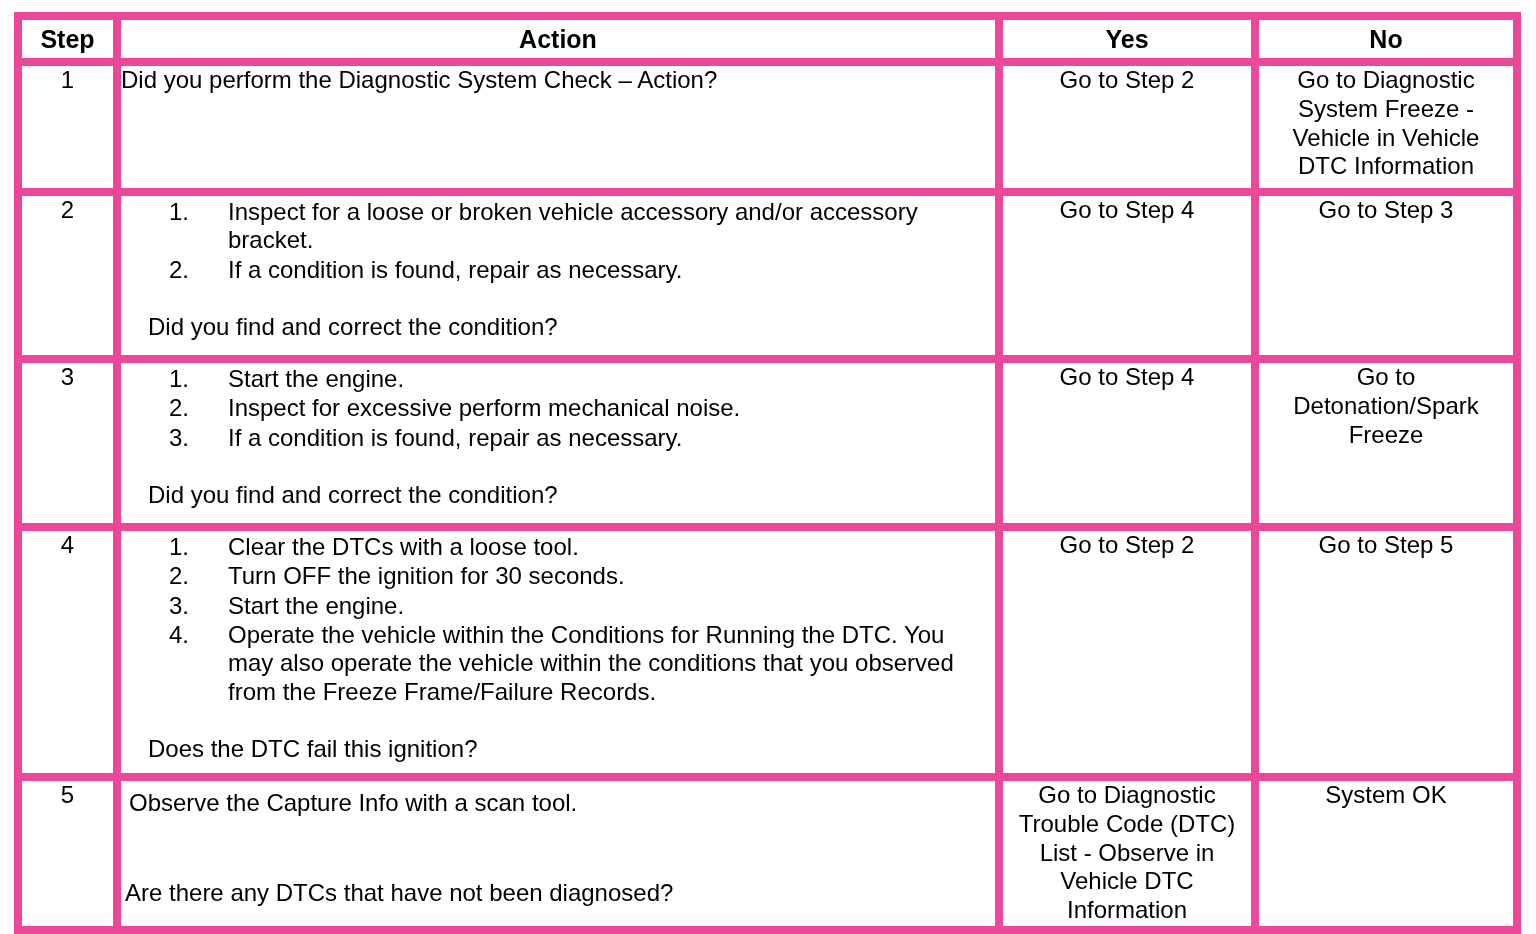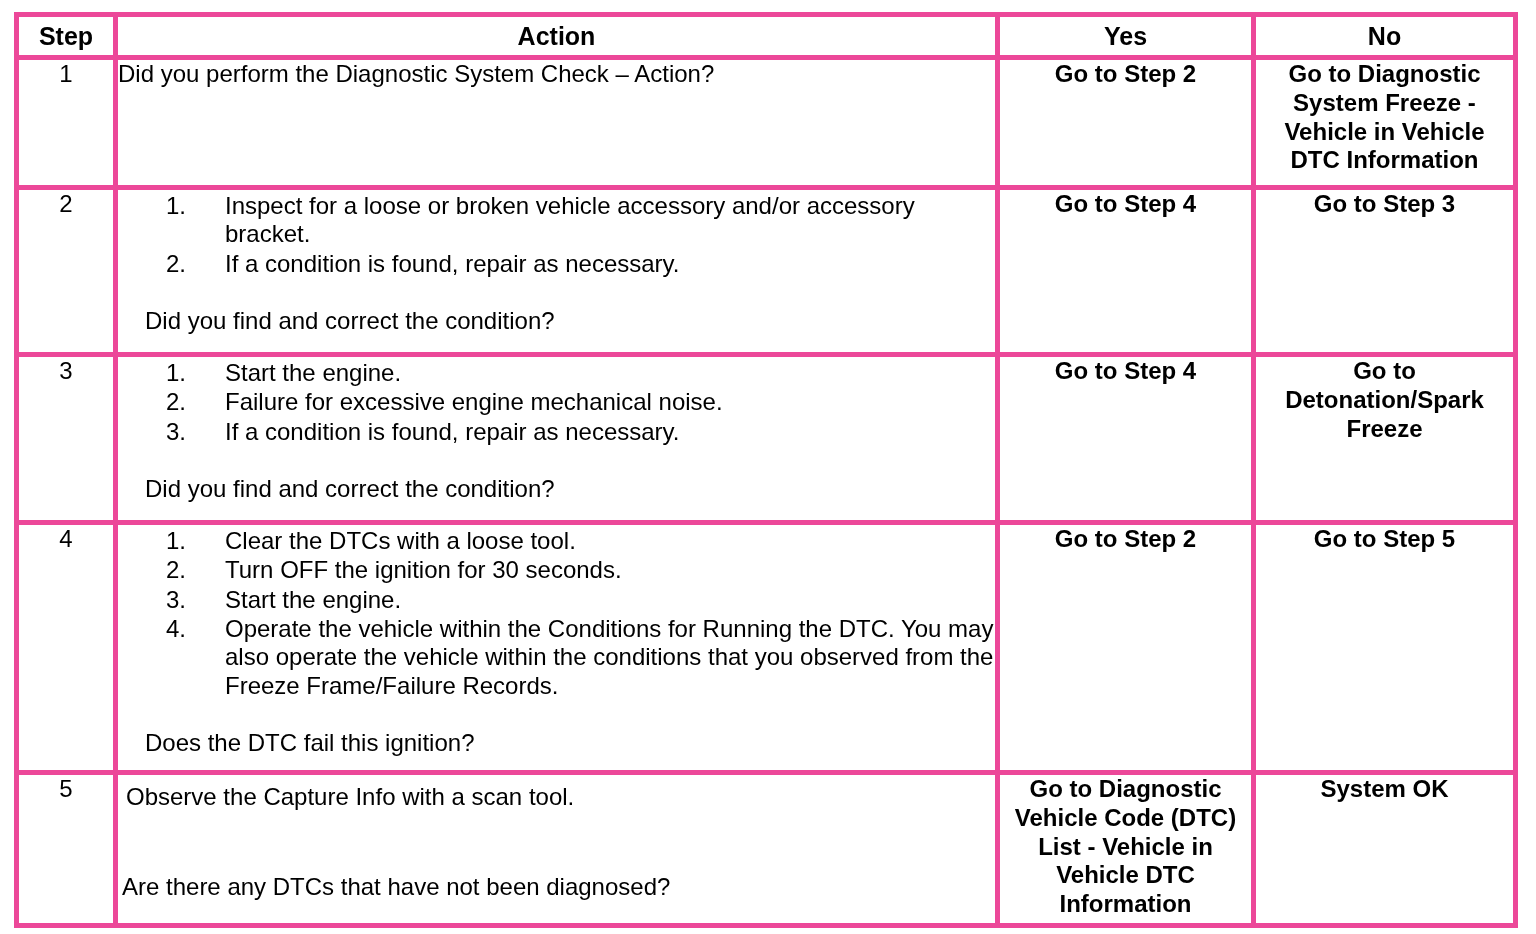--- a/index.html
+++ b/index.html
@@ -18,21 +18,21 @@
   #diag-table {
     position: absolute;
     left: 14px;
     top: 12px;
     width: 1499px;
     border-collapse: collapse;
     table-layout: fixed;
   }
 
   #diag-table td, #diag-table th {
-    border: 5px solid #ec4899;
+    border: 8px solid #ec4899;
     padding: 0;
     vertical-align: top;
     background: #ffffff;
   }
 
   
   .col-step   { width: 99px; }
   .col-action { width: 882px; }
   .col-yes    { width: 256px; }
   .col-no     { width: 262px; }
@@ -102,21 +102,21 @@
     vertical-align: bottom;
     padding-bottom: 6px;
   }
   .yn-top {
     vertical-align: top;
     padding-top: 5px;
   }
   .yn-middle {
     vertical-align: middle;
   }
-  .yn-cell .ln { display: block; font-weight: bold; }
+  .yn-cell .ln { display: block; }
 
   
   .row-1 { height: 130px; }
   .row-2 { height: 167px; }
   .row-3 { height: 168px; }
   .row-4 { height: 250px; }
   .row-5 { height: 153px; }
 </style>
 </head>
 <body>
@@ -166,21 +166,21 @@
         </td>
         <td class="yn-cell yn-bottom">
           <span class="ln">Go to Step 3</span>
         </td>
       </tr>
       <tr class="row-3">
         <td class="step-cell">3</td>
         <td class="action-cell">
           <ol class="action-list">
             <li><span class="num">1.</span><span class="txt">Start the engine.</span></li>
-            <li><span class="num">2.</span><span class="txt">Failure for excessive engine mechanical noise.</span></li>
+            <li><span class="num">2.</span><span class="txt">Inspect for excessive perform mechanical noise.</span></li>
             <li><span class="num">3.</span><span class="txt">If a condition is found, repair as necessary.</span></li>
           </ol>
           <p class="action-tail">Did you find and correct the condition?</p>
         </td>
         <td class="yn-cell yn-bottom">
           <span class="ln">Go to Step 4</span>
         </td>
         <td class="yn-cell yn-middle">
           <span class="ln">Go to</span>
           <span class="ln">Detonation/Spark</span>
@@ -206,22 +206,22 @@
         </td>
       </tr>
       <tr class="row-5">
         <td class="step-cell">5</td>
         <td class="action-cell">
           <p class="action-lead action-r5-first">Observe the Capture Info with a scan tool.</p>
           <p class="action-r5-second">Are there any DTCs that have not been diagnosed?</p>
         </td>
         <td class="yn-cell yn-top">
           <span class="ln">Go to Diagnostic</span>
-          <span class="ln">Vehicle Code (DTC)</span>
-          <span class="ln">List - Vehicle in</span>
+          <span class="ln">Trouble Code (DTC)</span>
+          <span class="ln">List - Observe in</span>
           <span class="ln">Vehicle DTC</span>
           <span class="ln">Information</span>
         </td>
         <td class="yn-cell yn-bottom">
           <span class="ln">System OK</span>
         </td>
       </tr>
     </tbody>
 </table>
 

